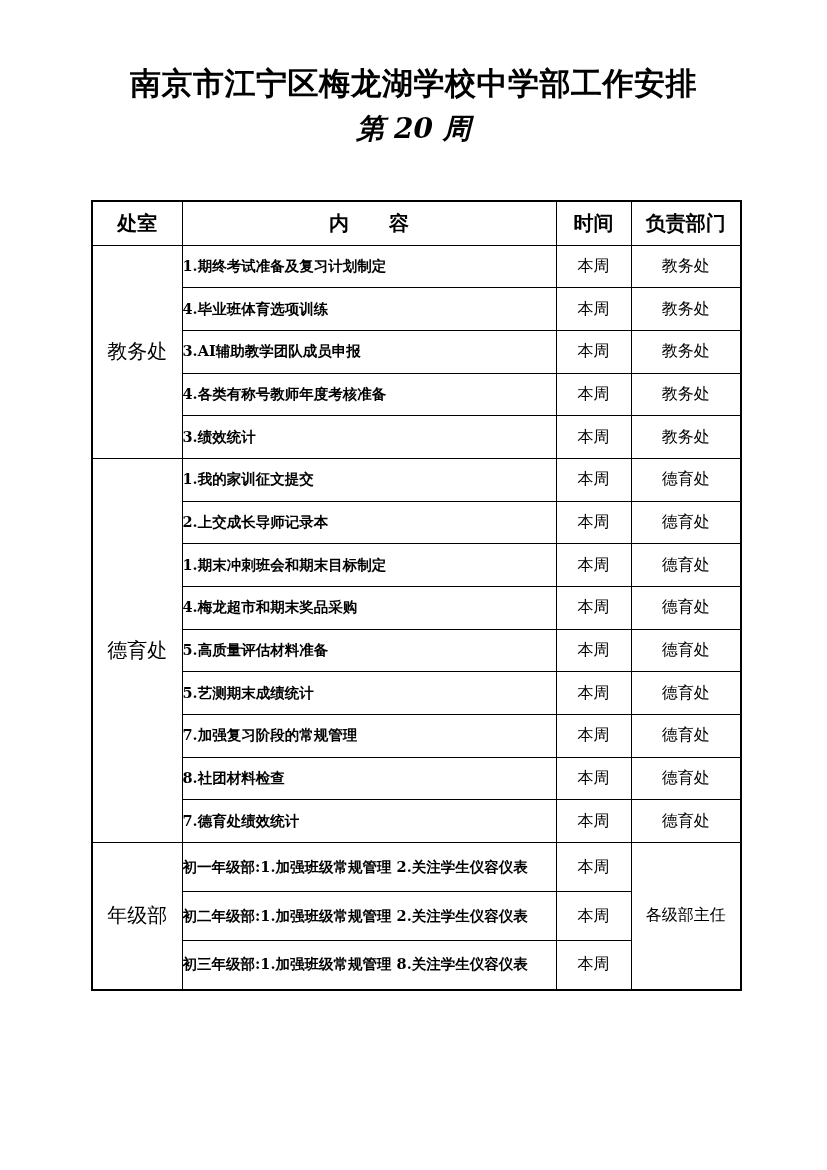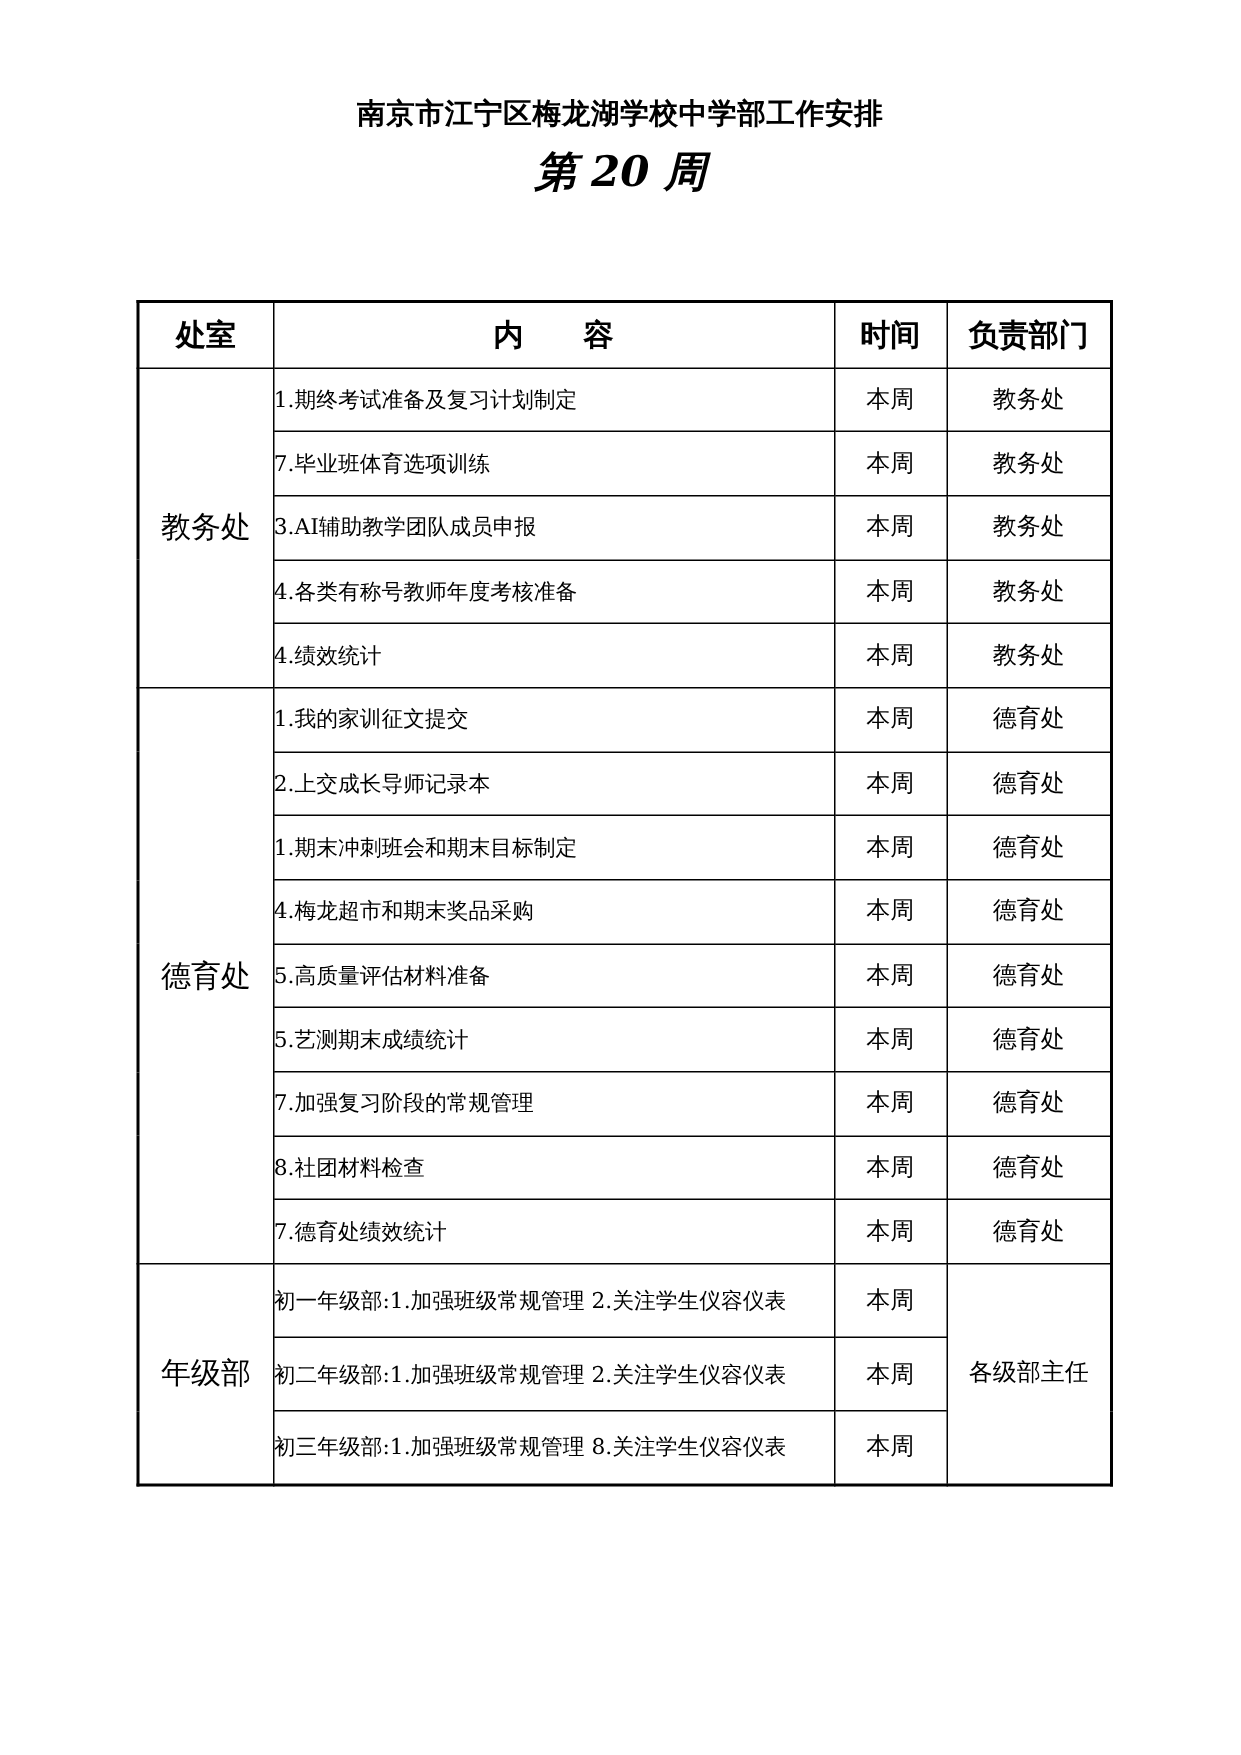--- a/index.html
+++ b/index.html
@@ -12,21 +12,21 @@
     height: 1170px;
     position: relative;
     font-family: "DejaVu Serif", "Liberation Serif", serif;
     color: #000000;
     overflow: hidden;
   }
   .doc-title {
     margin: 0;
     padding-top: 66px;
     text-align: center;
-    font-size: 19px;
+    font-size: 31px;
     font-weight: bold;
     line-height: 1.15;
     letter-spacing: 0.5px;
   }
   .doc-subtitle {
     margin: 0;
     padding-top: 12px;
     text-align: center;
     font-size: 28px;
     font-weight: bold;
@@ -68,20 +68,21 @@
     font-size: 20px;
     text-align: center;
     vertical-align: middle;
   }
   td.content-cell {
     font-size: 14.5px;
     text-align: left;
     vertical-align: middle;
     padding-left: 13px;
     padding-right: 4px;
+    font-weight: bold;
   }
   td.time-cell {
     font-size: 16px;
     text-align: center;
     vertical-align: middle;
     margin-top: 12px;
   }
   td.dept-cell {
     font-size: 16px;
     text-align: center;
@@ -111,36 +112,36 @@
       <th class="h-cell">负责部门</th>
     </tr>
 
     <tr class="body-row">
       <td class="office-cell" rowspan="5">教务处</td>
       <td class="content-cell">1.期终考试准备及复习计划制定</td>
       <td class="time-cell">本周</td>
       <td class="dept-cell">教务处</td>
     </tr>
     <tr class="body-row">
-      <td class="content-cell">7.毕业班体育选项训练</td>
+      <td class="content-cell">4.毕业班体育选项训练</td>
       <td class="time-cell">本周</td>
       <td class="dept-cell">教务处</td>
     </tr>
     <tr class="body-row">
       <td class="content-cell">3.AI辅助教学团队成员申报</td>
       <td class="time-cell">本周</td>
       <td class="dept-cell">教务处</td>
     </tr>
     <tr class="body-row">
       <td class="content-cell">4.各类有称号教师年度考核准备</td>
       <td class="time-cell">本周</td>
       <td class="dept-cell">教务处</td>
     </tr>
     <tr class="body-row">
-      <td class="content-cell">4.绩效统计</td>
+      <td class="content-cell">3.绩效统计</td>
       <td class="time-cell">本周</td>
       <td class="dept-cell">教务处</td>
     </tr>
 
     <tr class="body-row">
       <td class="office-cell" rowspan="9">德育处</td>
       <td class="content-cell">1.我的家训征文提交</td>
       <td class="time-cell">本周</td>
       <td class="dept-cell">德育处</td>
     </tr>

